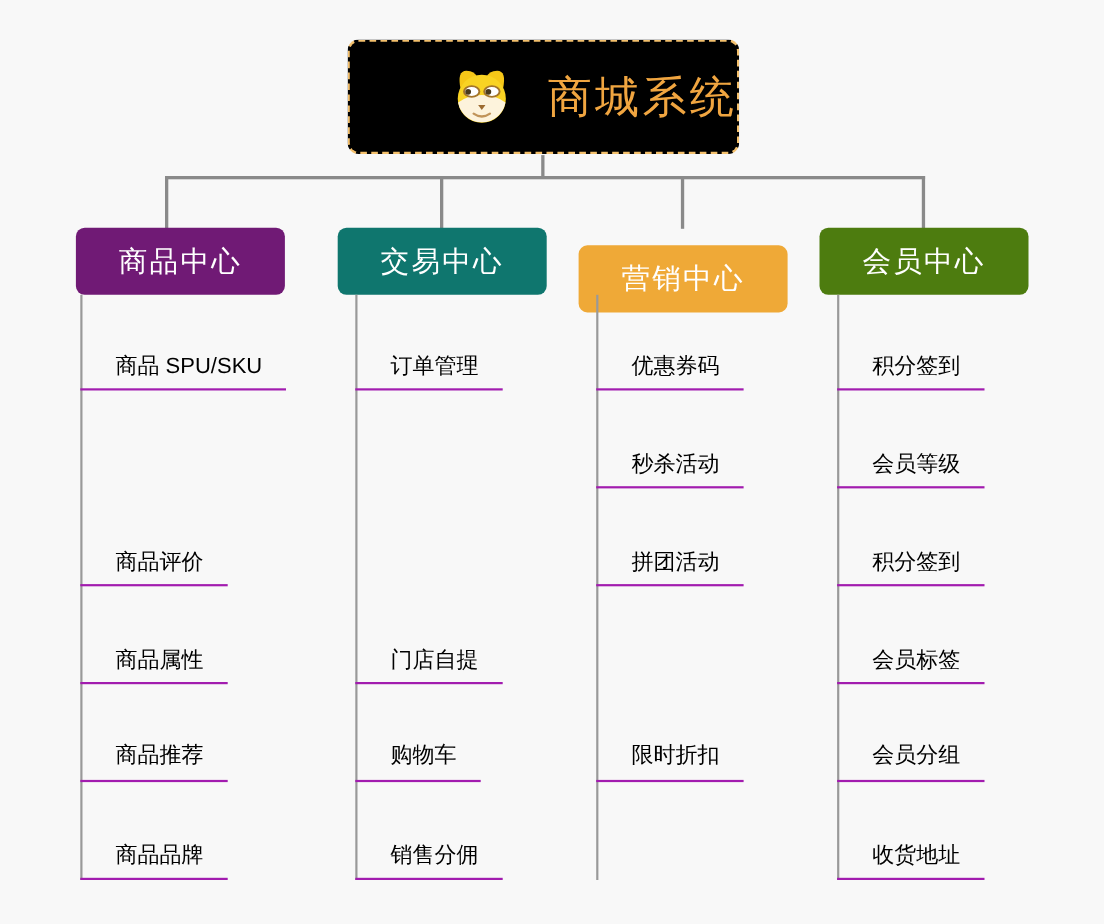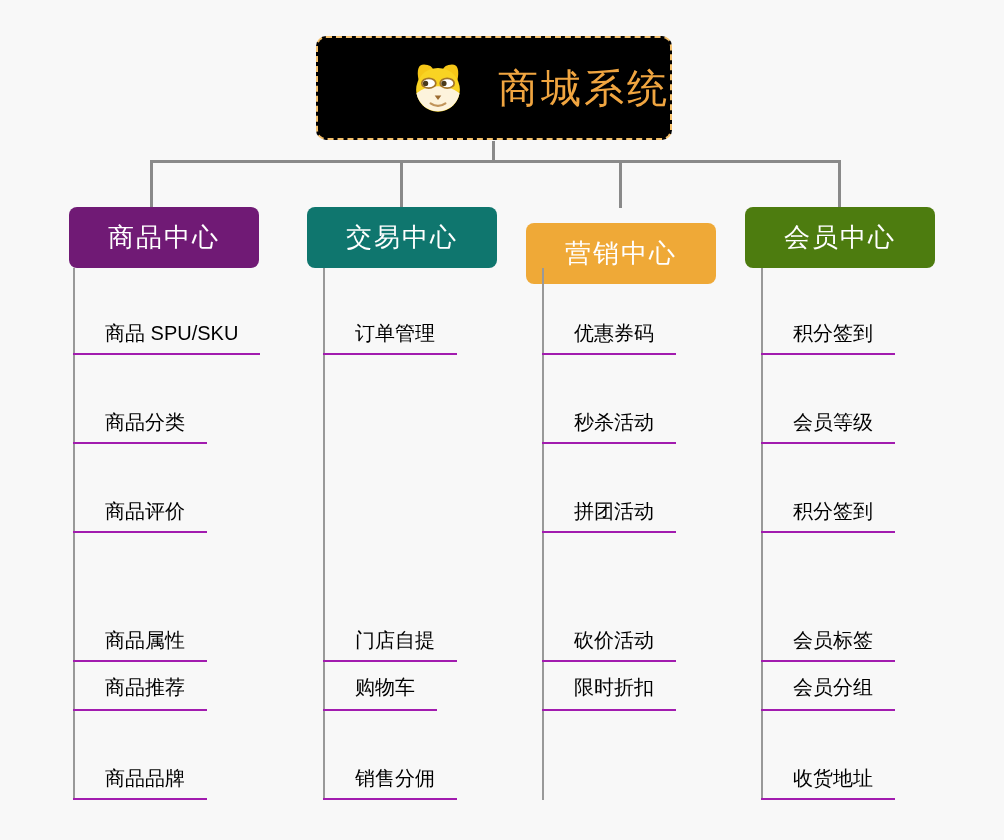--- a/index.html
+++ b/index.html
@@ -45,21 +45,21 @@
   }
   .item{
     position:absolute;left:16px;
     height:24px;line-height:24px;padding:0 22px 8px 32px;
     font-size:20px;color:#000000;white-space:nowrap;
     border-bottom:2px solid #a21caf;
   }
   .item.r0{top:114px;}
   .item.r1{top:203px;}
   .item.r2{top:292px;}
-  .item.r3{top:381px;margin-top:40px;}
+  .item.r3{top:381px;}
   .item.r4{top:470px;font-family:Liberation Mono, monospace;}
   .item.r5{top:559px;text-align:right;}
 </style>
 </head>
 <body>
 
 <div class="canvas">
 
   <div class="root-node">
     <span class="dog">
@@ -83,21 +83,20 @@
   <div class="conn conn-hbar"></div>
   <div class="conn conn-drop d0"></div>
   <div class="conn conn-drop d1"></div>
   <div class="conn conn-drop d2"></div>
   <div class="conn conn-drop d3"></div>
 
   <div class="column col-0">
     <div class="branch-box" style="background: #701a75; margin-left: 12px;">商品中心</div>
     <div class="trunk"></div>
     <div class="item r0">商品 SPU/SKU</div>
-    <div class="item r1">商品分类</div>
     <div class="item r2">商品评价</div>
     <div class="item r3">商品属性</div>
     <div class="item r4">商品推荐</div>
     <div class="item r5">商品品牌</div>
   </div>
 
   <div class="column col-1">
     <div class="branch-box" style="background: #0f766e;">交易中心</div>
     <div class="trunk"></div>
     <div class="item r0">订单管理</div>
@@ -105,21 +104,20 @@
     <div class="item r4">购物车</div>
     <div class="item r5">销售分佣</div>
   </div>
 
   <div class="column col-2">
     <div class="branch-box" style="background: rgb(239, 169, 55); margin-top: 16px;">营销中心</div>
     <div class="trunk"></div>
     <div class="item r0">优惠券码</div>
     <div class="item r1">秒杀活动</div>
     <div class="item r2">拼团活动</div>
-    <div class="item r3">砍价活动</div>
     <div class="item r4">限时折扣</div>
   </div>
 
   <div class="column col-3">
     <div class="branch-box" style="background: #4d7c0f;">会员中心</div>
     <div class="trunk"></div>
     <div class="item r0">积分签到</div>
     <div class="item r1">会员等级</div>
     <div class="item r2">积分签到</div>
     <div class="item r3">会员标签</div>

